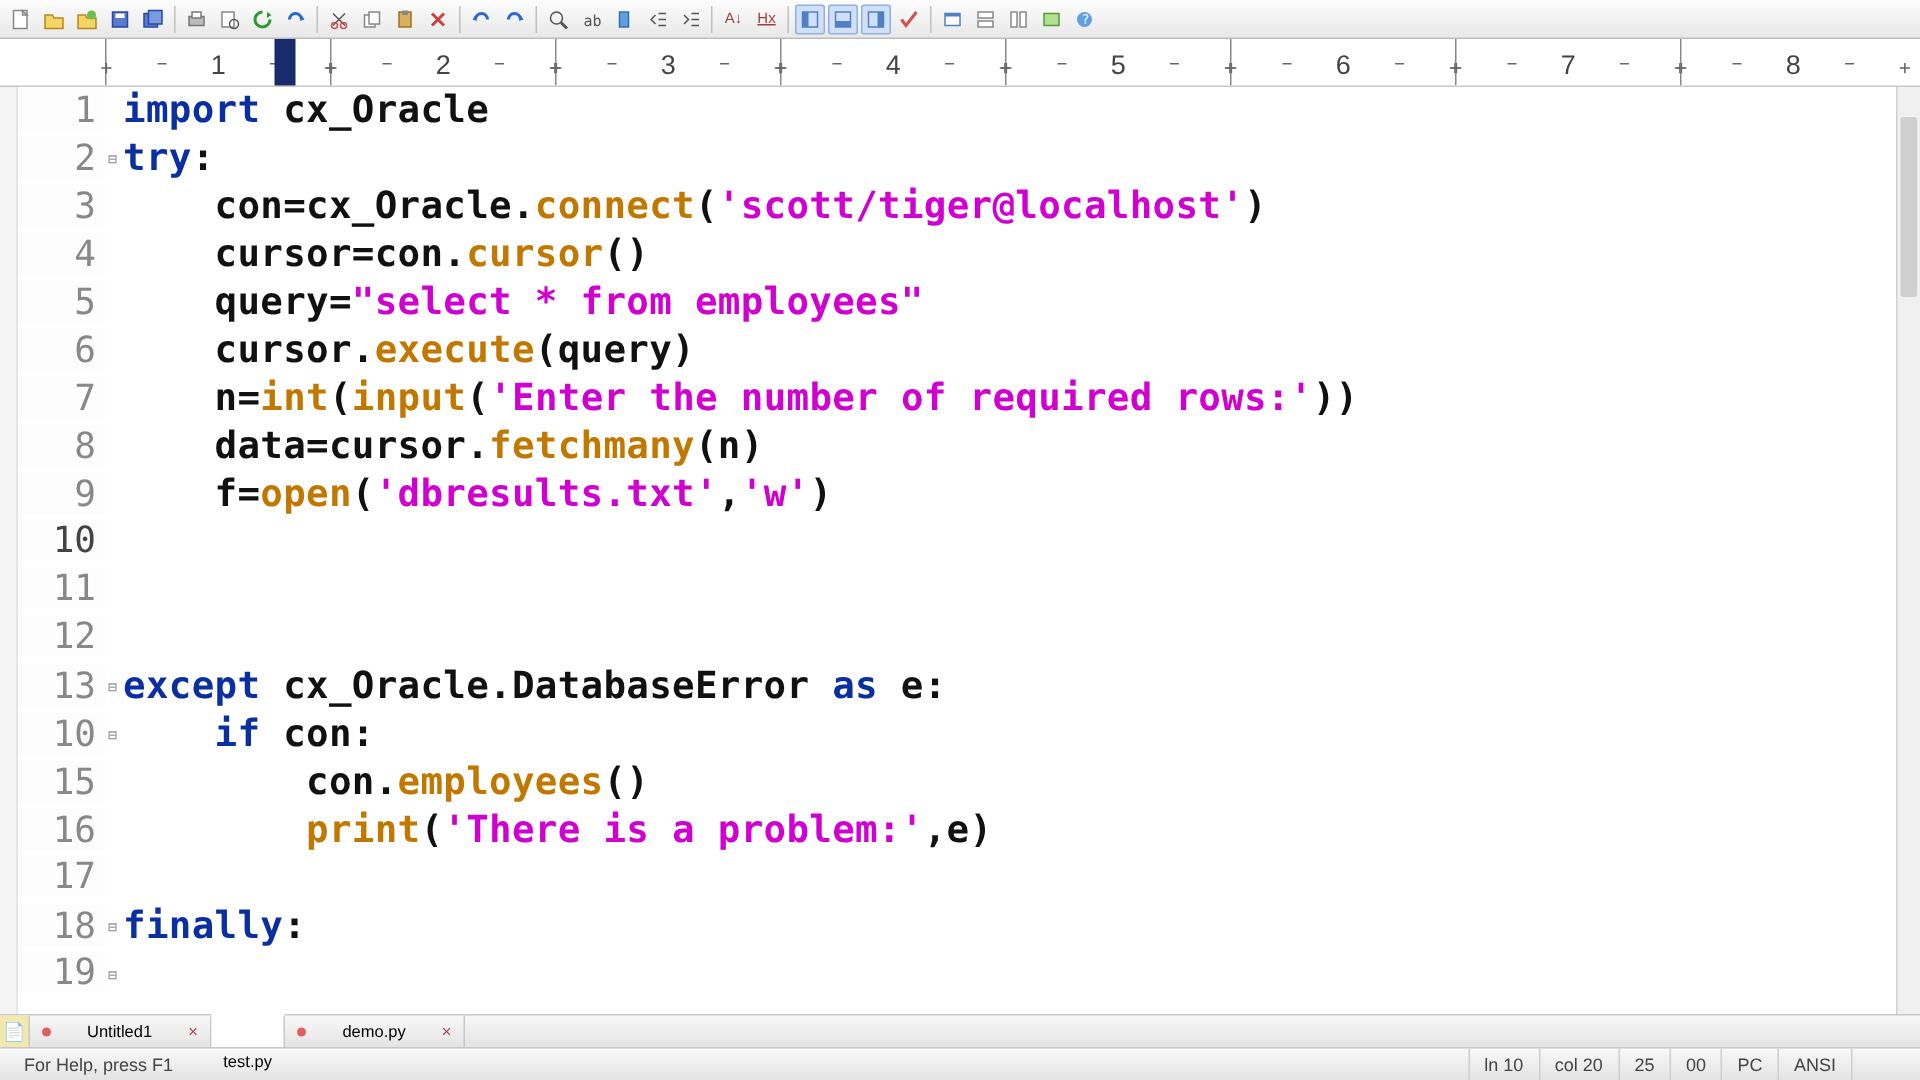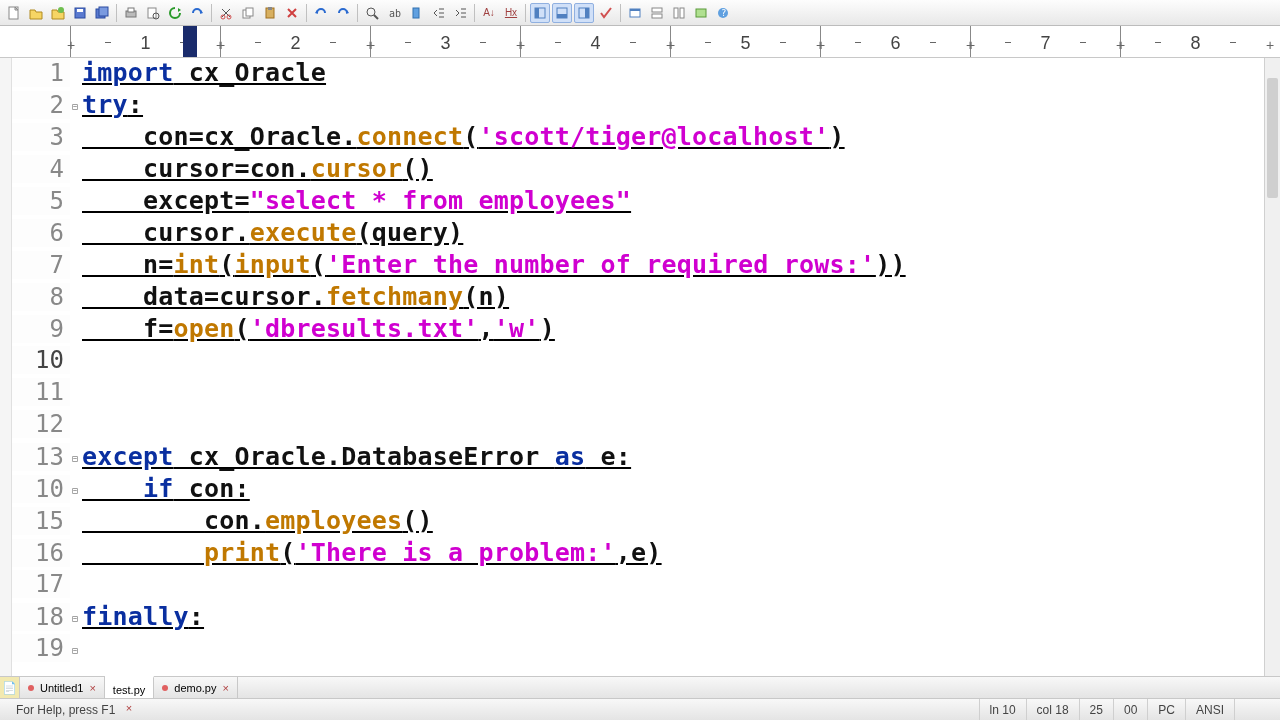--- a/index.html
+++ b/index.html
@@ -131,21 +131,20 @@
     color: #888;
     text-align: center;
     align-self: center;
   }
   .code {
     font-size: 25px;
     font-family: Consolas, monospace;
     font-weight: bold;
     padding-left: 2px;
     letter-spacing: 0.2px;
-    text-decoration: underline;
   }
   .kw { color: #0a2fa0; font-weight: bold; }
   .plain { color: #111; }
   .call { color: #c07800; text-align: center; }
   .str { color: #d000d0; }
   .brmatch { background: #3fd7d7; color: #000; }
   .current .lineno { color: #444; }
   .text-cursor {
     display: inline-block;
     width: 1px;
@@ -168,21 +167,21 @@
     width: 20px;
     background: #f2e9b0;
     border-right: 1px solid #c8c8c8;
     display:flex;align-items:center;justify-content:center;
     font-size:12px;
   }
   .tab {
     display: flex;
     align-items: center;
     padding: 0 8px;
-    gap: 6px;
+    gap: 24px;
     border-right: 1px solid #c8c8c8;
     cursor: pointer;
   }
   .tab.active { background: #fff; border-top: 2px solid #fff; margin-top:-1px;flex-direction:column;}
   .tab .dot { width:6px;height:6px;border-radius:50%; background:#e06060; }
   .tab.active .dot { background:#4a8fe0; }
   .tab .close { color:#b04040; font-size:11px; }
 
   .statusbar {
     height: 22px;
@@ -443,21 +442,21 @@
     <div class="ruler-cursor" style="left: 183px;"></div>
   </div>
 
 <div class="editor-wrap">
   <div class="left-gutter"></div>
   <div class="editor" id="editor">
       <div class="line"><span class="lineno">1</span><span class="fold"></span><span class="code"><span></span><span class="kw">import</span><span class="plain"> cx_Oracle</span></span></div>
       <div class="line"><span class="lineno">2</span><span class="fold">⊟</span><span class="code"><span></span><span class="kw">try</span><span class="plain">:</span></span></div>
       <div class="line"><span class="lineno">3</span><span class="fold"></span><span class="code"><span>    </span><span class="plain">con=cx_Oracle.</span><span class="call">connect</span><span class="plain">(</span><span class="str">'scott/tiger@localhost'</span><span class="plain">)</span></span></div>
       <div class="line"><span class="lineno">4</span><span class="fold"></span><span class="code"><span>    </span><span class="plain">cursor=con.</span><span class="call">cursor</span><span class="plain">()</span></span></div>
-      <div class="line"><span class="lineno">5</span><span class="fold"></span><span class="code"><span>    </span><span class="plain">except=</span><span class="str">"select * from employees"</span></span></div>
+      <div class="line"><span class="lineno">5</span><span class="fold"></span><span class="code"><span>    </span><span class="plain">query=</span><span class="str">"select * from employees"</span></span></div>
       <div class="line"><span class="lineno">6</span><span class="fold"></span><span class="code"><span>    </span><span class="plain">cursor.</span><span class="call">execute</span><span class="plain">(query)</span></span></div>
       <div class="line"><span class="lineno">7</span><span class="fold"></span><span class="code"><span>    </span><span class="plain">n=</span><span class="call">int</span><span class="plain">(</span><span class="call">input</span><span class="plain">(</span><span class="str">'Enter the number of required rows:'</span><span class="plain">))</span></span></div>
       <div class="line"><span class="lineno">8</span><span class="fold"></span><span class="code"><span>    </span><span class="plain">data=cursor.</span><span class="call">fetchmany</span><span class="plain">(n)</span></span></div>
       <div class="line"><span class="lineno">9</span><span class="fold"></span><span class="code"><span>    </span><span class="plain">f=</span><span class="call">open</span><span class="plain">(</span><span class="str">'dbresults.txt'</span><span class="plain">,</span><span class="str">'w'</span><span class="plain">)</span></span></div>
       <div class="line current"><span class="lineno">10</span><span class="fold"></span></div>
       <div class="line"><span class="lineno">11</span><span class="fold"></span><span class="code"><span></span></span></div>
       <div class="line"><span class="lineno">12</span><span class="fold"></span><span class="code"><span></span></span></div>
       <div class="line"><span class="lineno">13</span><span class="fold">⊟</span><span class="code"><span></span><span class="kw">except</span><span class="plain"> cx_Oracle.DatabaseError </span><span class="kw">as</span><span class="plain"> e:</span></span></div>
       <div class="line"><span class="lineno">10</span><span class="fold">⊟</span><span class="code"><span>    </span><span class="kw">if</span><span class="plain"> con:</span></span></div>
       <div class="line"><span class="lineno">15</span><span class="fold"></span><span class="code"><span>        </span><span class="plain">con.</span><span class="call">employees</span><span class="plain">()</span></span></div>
@@ -486,19 +485,19 @@
     <div class="tab">
       <span class="dot"></span>
       <span>demo.py</span>
       <span class="close">×</span>
     </div>
   </div>
 
 <div class="statusbar">
   <div class="seg">For Help, press F1</div>
   <div class="seg">ln 10</div>
-  <div class="seg">col 18</div>
+  <div class="seg">col 20</div>
   <div class="seg">25</div>
   <div class="seg">00</div>
   <div class="seg">PC</div>
   <div class="seg">ANSI</div>
   <div class="seg" style="width:40px"></div>
 </div>
 
 </body></html>

